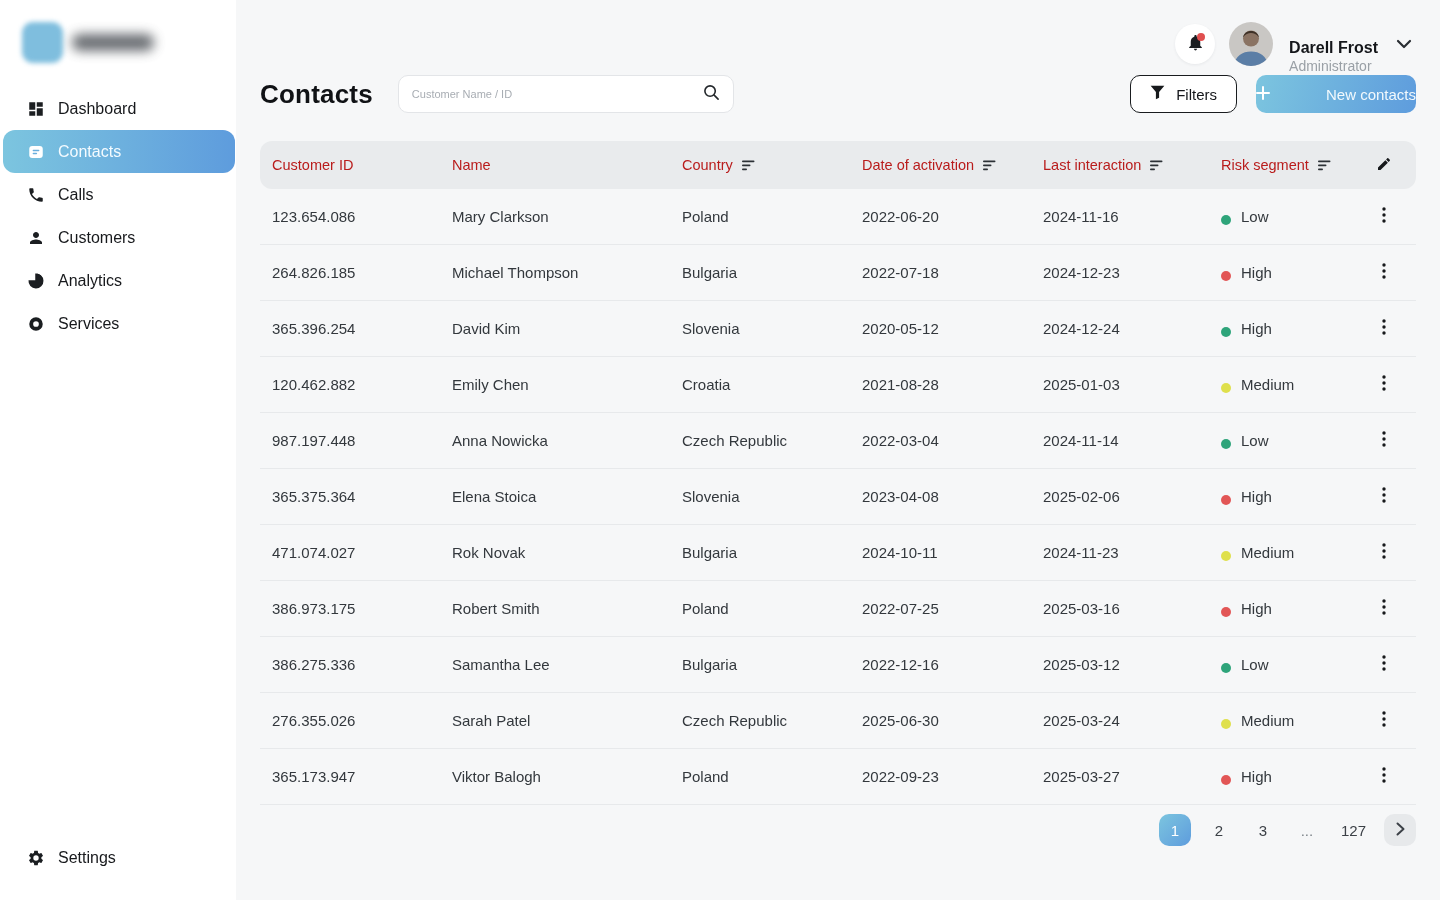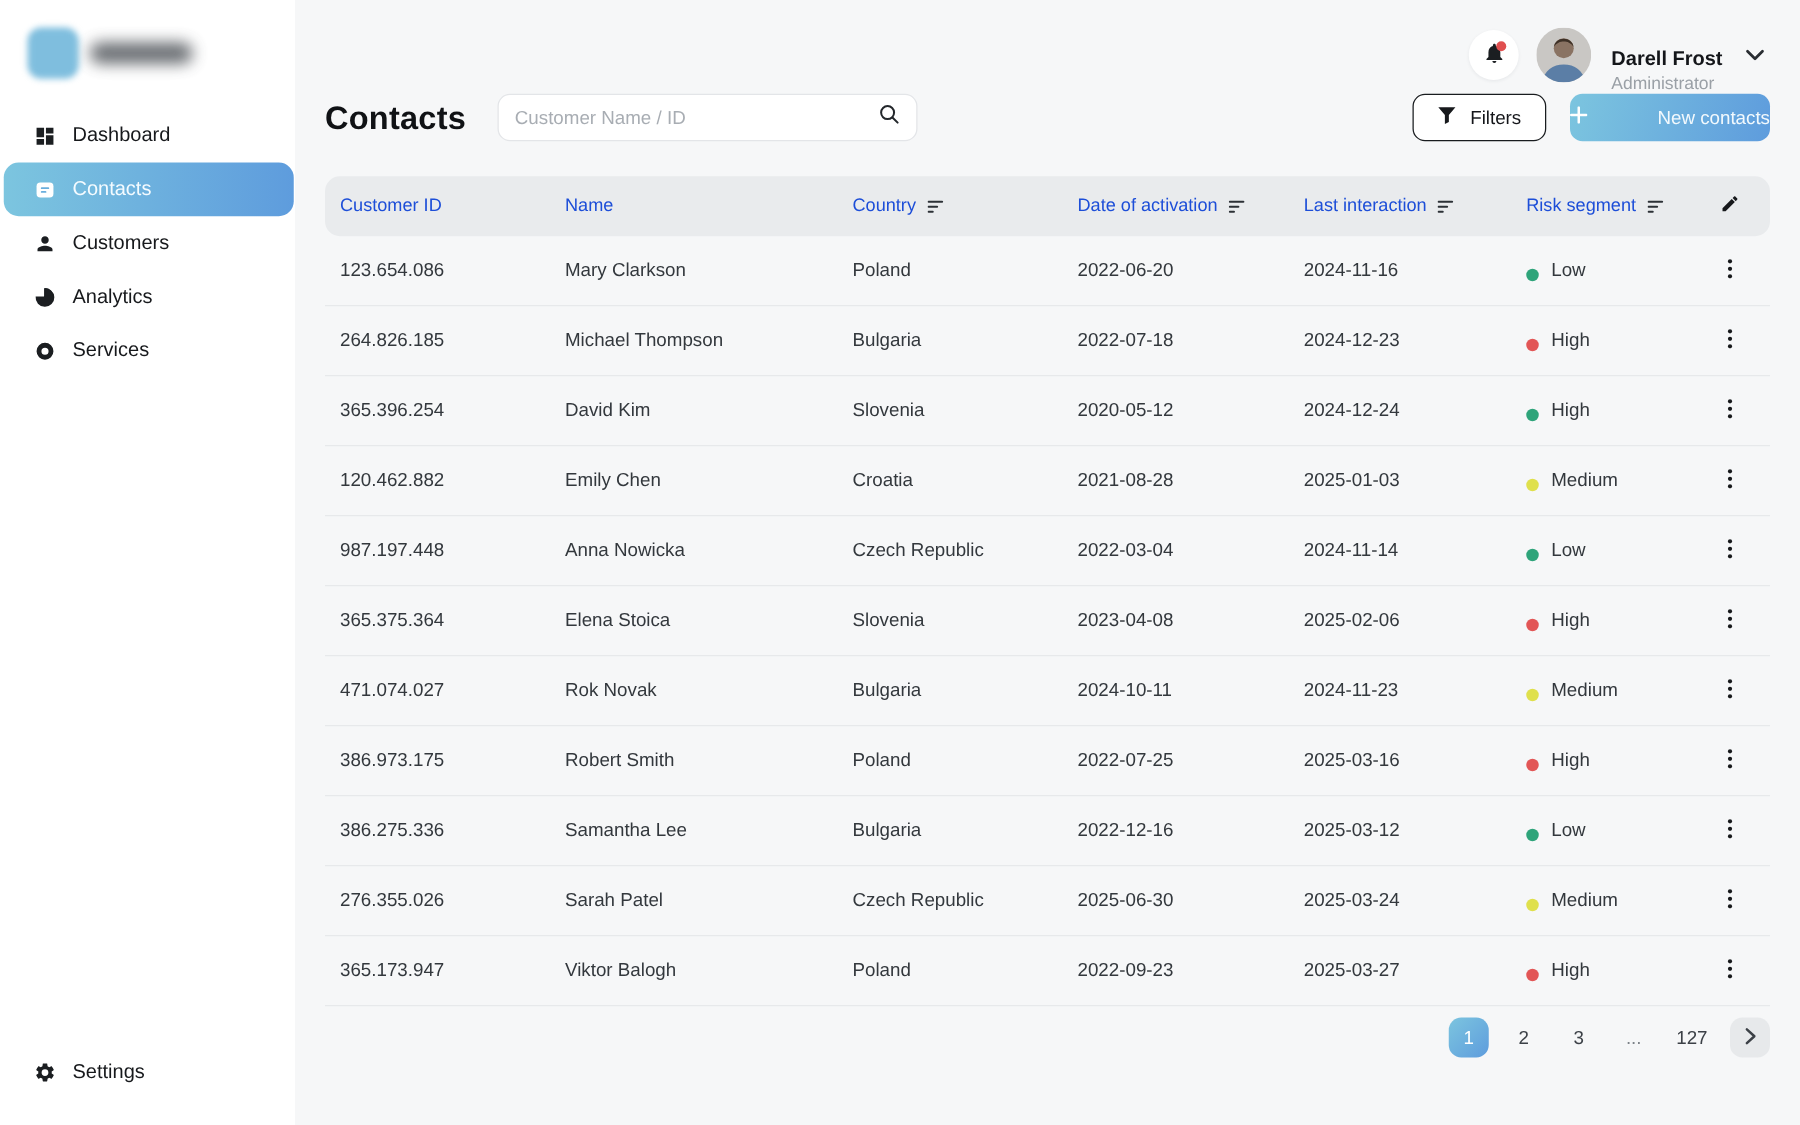--- a/index.html
+++ b/index.html
@@ -51,21 +51,21 @@
   .chev-btn { border:none; background:none; cursor:pointer; display:flex; align-items:center; padding:4px; }
   .chev-btn svg { width:16px; height:10px; stroke:#2a2e33; stroke-width:2.2; fill:none; stroke-linecap:round; stroke-linejoin:round; }
 
   .title-row { margin-top:8px; height:40px; display:flex; align-items:center; }
   .page-title { font-size:26px; font-weight:bold; color:#101215; letter-spacing:.2px; }
   .search {
     margin-left:25px; width:336px; height:38px; background:#ffffff;
     border:1px solid #e3e5e8; border-radius:10px;
     display:flex; align-items:center; padding:0 13px;
   }
-  .search input { flex:1; border:none; outline:none; font-size:15px; color:#33383d; background:transparent; font-family:inherit; }
+  .search input { flex:1; border:none; outline:none; font-size:11px; color:#33383d; background:transparent; font-family:inherit; }
   .search input::placeholder { color:#a8adb3; }
   .search .icon svg { width:17px; height:17px; stroke:#23272b; stroke-width:1.7; fill:none; stroke-linecap:round; }
   .title-actions { margin-left:auto; display:flex; gap:19px; }
   .filters-btn {
     height:38px; padding:0 19px; background:#ffffff; border:1.5px solid #191c1f; border-radius:10px;
     display:flex; align-items:center; gap:11px; font-size:15px; color:#14161a; cursor:pointer; font-family:inherit;
   }
   .filters-btn svg { width:15px; height:15px; fill:#17191c; }
   .new-btn {
     height:38px; width:160px; border:none; border-radius:10px; cursor:pointer; font-family:inherit;
@@ -75,21 +75,21 @@
   .new-btn svg { width:14px; height:14px; stroke:#ffffff; stroke-width:2; stroke-linecap:round; fill:none; }
 
   
   .table { margin-top:27px; }
   .thead, .trow {
     display:grid;
     grid-template-columns:180px 230px 180px 181px 178px 1fr 40px;
     align-items:center; padding:0 12px;
   }
   .thead {
-    height:48px; background:#e9ebed; border-radius:12px; font-size:14.5px; color:#1d4ed8;
+    height:48px; background:#e9ebed; border-radius:12px; font-size:14.5px; color:#b91c1c;
   }
   .th { display:flex; align-items:center; gap:9px; }
   .th .sort svg { width:14px; height:11px; fill:#2c3136; display:block; }
   .th-edit { justify-content:center; cursor:pointer; }
   .th-edit svg { width:16px; height:16px; fill:#17191c; }
   .trow { height:56px; border-bottom:1px solid #e7e9eb; font-size:15px; color:#33383d; }
   .risk { display:flex; align-items:flex-end; gap:10px; }
   .dot { width:10px; height:10px; border-radius:50%; flex-shrink:0; }
   .kebab { background:none; border:none; cursor:pointer; width:26px; height:26px; display:flex; align-items:center; justify-content:center; justify-self:center; }
   .kebab svg { width:4px; height:16px; fill:#17191c; }
@@ -126,20 +126,28 @@
         </div>
         <div class="nav-item active">
           <span class="icon ">
             <svg viewBox="0 0 24 24">
               <rect x="3" y="4" width="18" height="16" rx="4" fill="#fff"></rect>
               <rect x="7.5" y="9" width="9" height="2" rx="1" fill="#69aedd"></rect>
               <rect x="7.5" y="13" width="6" height="2" rx="1" fill="#69aedd"></rect>
             </svg>
           </span>
           <span>Contacts</span>
+        </div>
+        <div class="nav-item">
+          <span class="icon ">
+            <svg viewBox="0 0 24 24">
+              <path d="M6.62 10.79c1.44 2.83 3.76 5.14 6.59 6.59l2.2-2.2c.27-.27.67-.36 1.02-.24 1.12.37 2.33.57 3.57.57.55 0 1 .45 1 1V20c0 .55-.45 1-1 1-9.39 0-17-7.61-17-17 0-.55.45-1 1-1h3.5c.55 0 1 .45 1 1 0 1.25.2 2.45.57 3.57.11.35.03.74-.25 1.02l-2.2 2.2z"></path>
+            </svg>
+          </span>
+          <span>Calls</span>
         </div>
         <div class="nav-item">
           <span class="icon ">
             <svg viewBox="0 0 24 24">
               <path d="M12 12c2.21 0 4-1.79 4-4s-1.79-4-4-4-4 1.79-4 4 1.79 4 4 4zm0 2c-2.67 0-8 1.34-8 4v2h16v-2c0-2.66-5.33-4-8-4z"></path>
             </svg>
           </span>
           <span>Customers</span>
         </div>
         <div class="nav-item">

